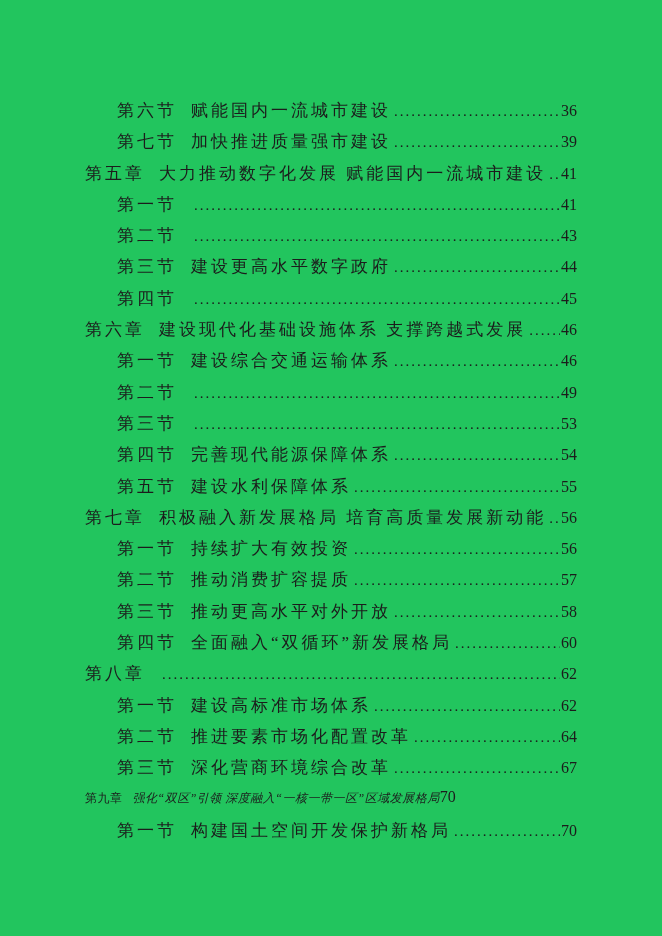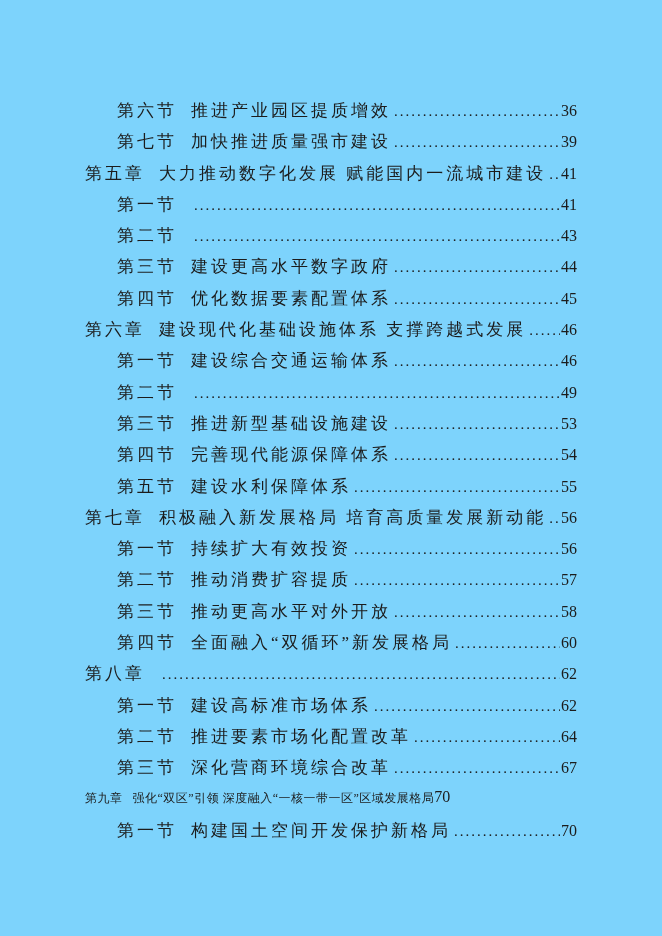--- a/index.html
+++ b/index.html
@@ -7,21 +7,21 @@
     padding: 0;
     width: 662px;
     height: 936px;
     background: #ffffff;
     overflow: hidden;
   }
   .page {
     box-sizing: border-box;
     width: 662px;
     height: 936px;
-    background: #7dd3fc;
+    background: #22c55e;
     padding: 99px 85px 0 85px;
     font-family: "Liberation Serif", "DejaVu Serif", serif;
     color: #1c1c1c;
   }
   .toc-list {
     display: block;
   }
   .toc-row {
     display: flex;
     align-items: baseline;
@@ -68,30 +68,31 @@
   .toc-row.no-leader .title {
     font-size: 12px;
     letter-spacing: 0.5px;
   }
   .toc-row.no-leader .label {
     margin-right: 10px;
   }
   .toc-row.no-leader .title {
     flex: 0 1 auto;
     overflow: hidden;
+    font-style: italic;
   }
 </style>
 </head>
 <body>
 
 <div class="page">
   <div class="toc-list">
       <div class="toc-row section">
     <span class="label">第六节</span>
-    <span class="title">推进产业园区提质增效</span>
+    <span class="title">赋能国内一流城市建设</span>
     <span class="leader"></span>
     <span class="page-num">36</span>
   </div>
       <div class="toc-row section">
     <span class="label">第七节</span>
     <span class="title">加快推进质量强市建设</span>
     <span class="leader"></span>
     <span class="page-num">39</span>
   </div>
       <div class="toc-row chapter">
@@ -111,21 +112,20 @@
     <span class="page-num">43</span>
   </div>
       <div class="toc-row section">
     <span class="label">第三节</span>
     <span class="title">建设更高水平数字政府</span>
     <span class="leader"></span>
     <span class="page-num">44</span>
   </div>
       <div class="toc-row section">
     <span class="label">第四节</span>
-    <span class="title">优化数据要素配置体系</span>
     <span class="leader"></span>
     <span class="page-num">45</span>
   </div>
       <div class="toc-row chapter">
     <span class="label">第六章</span>
     <span class="title">建设现代化基础设施体系 支撑跨越式发展</span>
     <span class="leader"></span>
     <span class="page-num">46</span>
   </div>
       <div class="toc-row section">
@@ -134,21 +134,20 @@
     <span class="leader"></span>
     <span class="page-num">46</span>
   </div>
       <div class="toc-row section">
     <span class="label">第二节</span>
     <span class="leader"></span>
     <span class="page-num">49</span>
   </div>
       <div class="toc-row section">
     <span class="label">第三节</span>
-    <span class="title">推进新型基础设施建设</span>
     <span class="leader"></span>
     <span class="page-num">53</span>
   </div>
       <div class="toc-row section">
     <span class="label">第四节</span>
     <span class="title">完善现代能源保障体系</span>
     <span class="leader"></span>
     <span class="page-num">54</span>
   </div>
       <div class="toc-row section">

